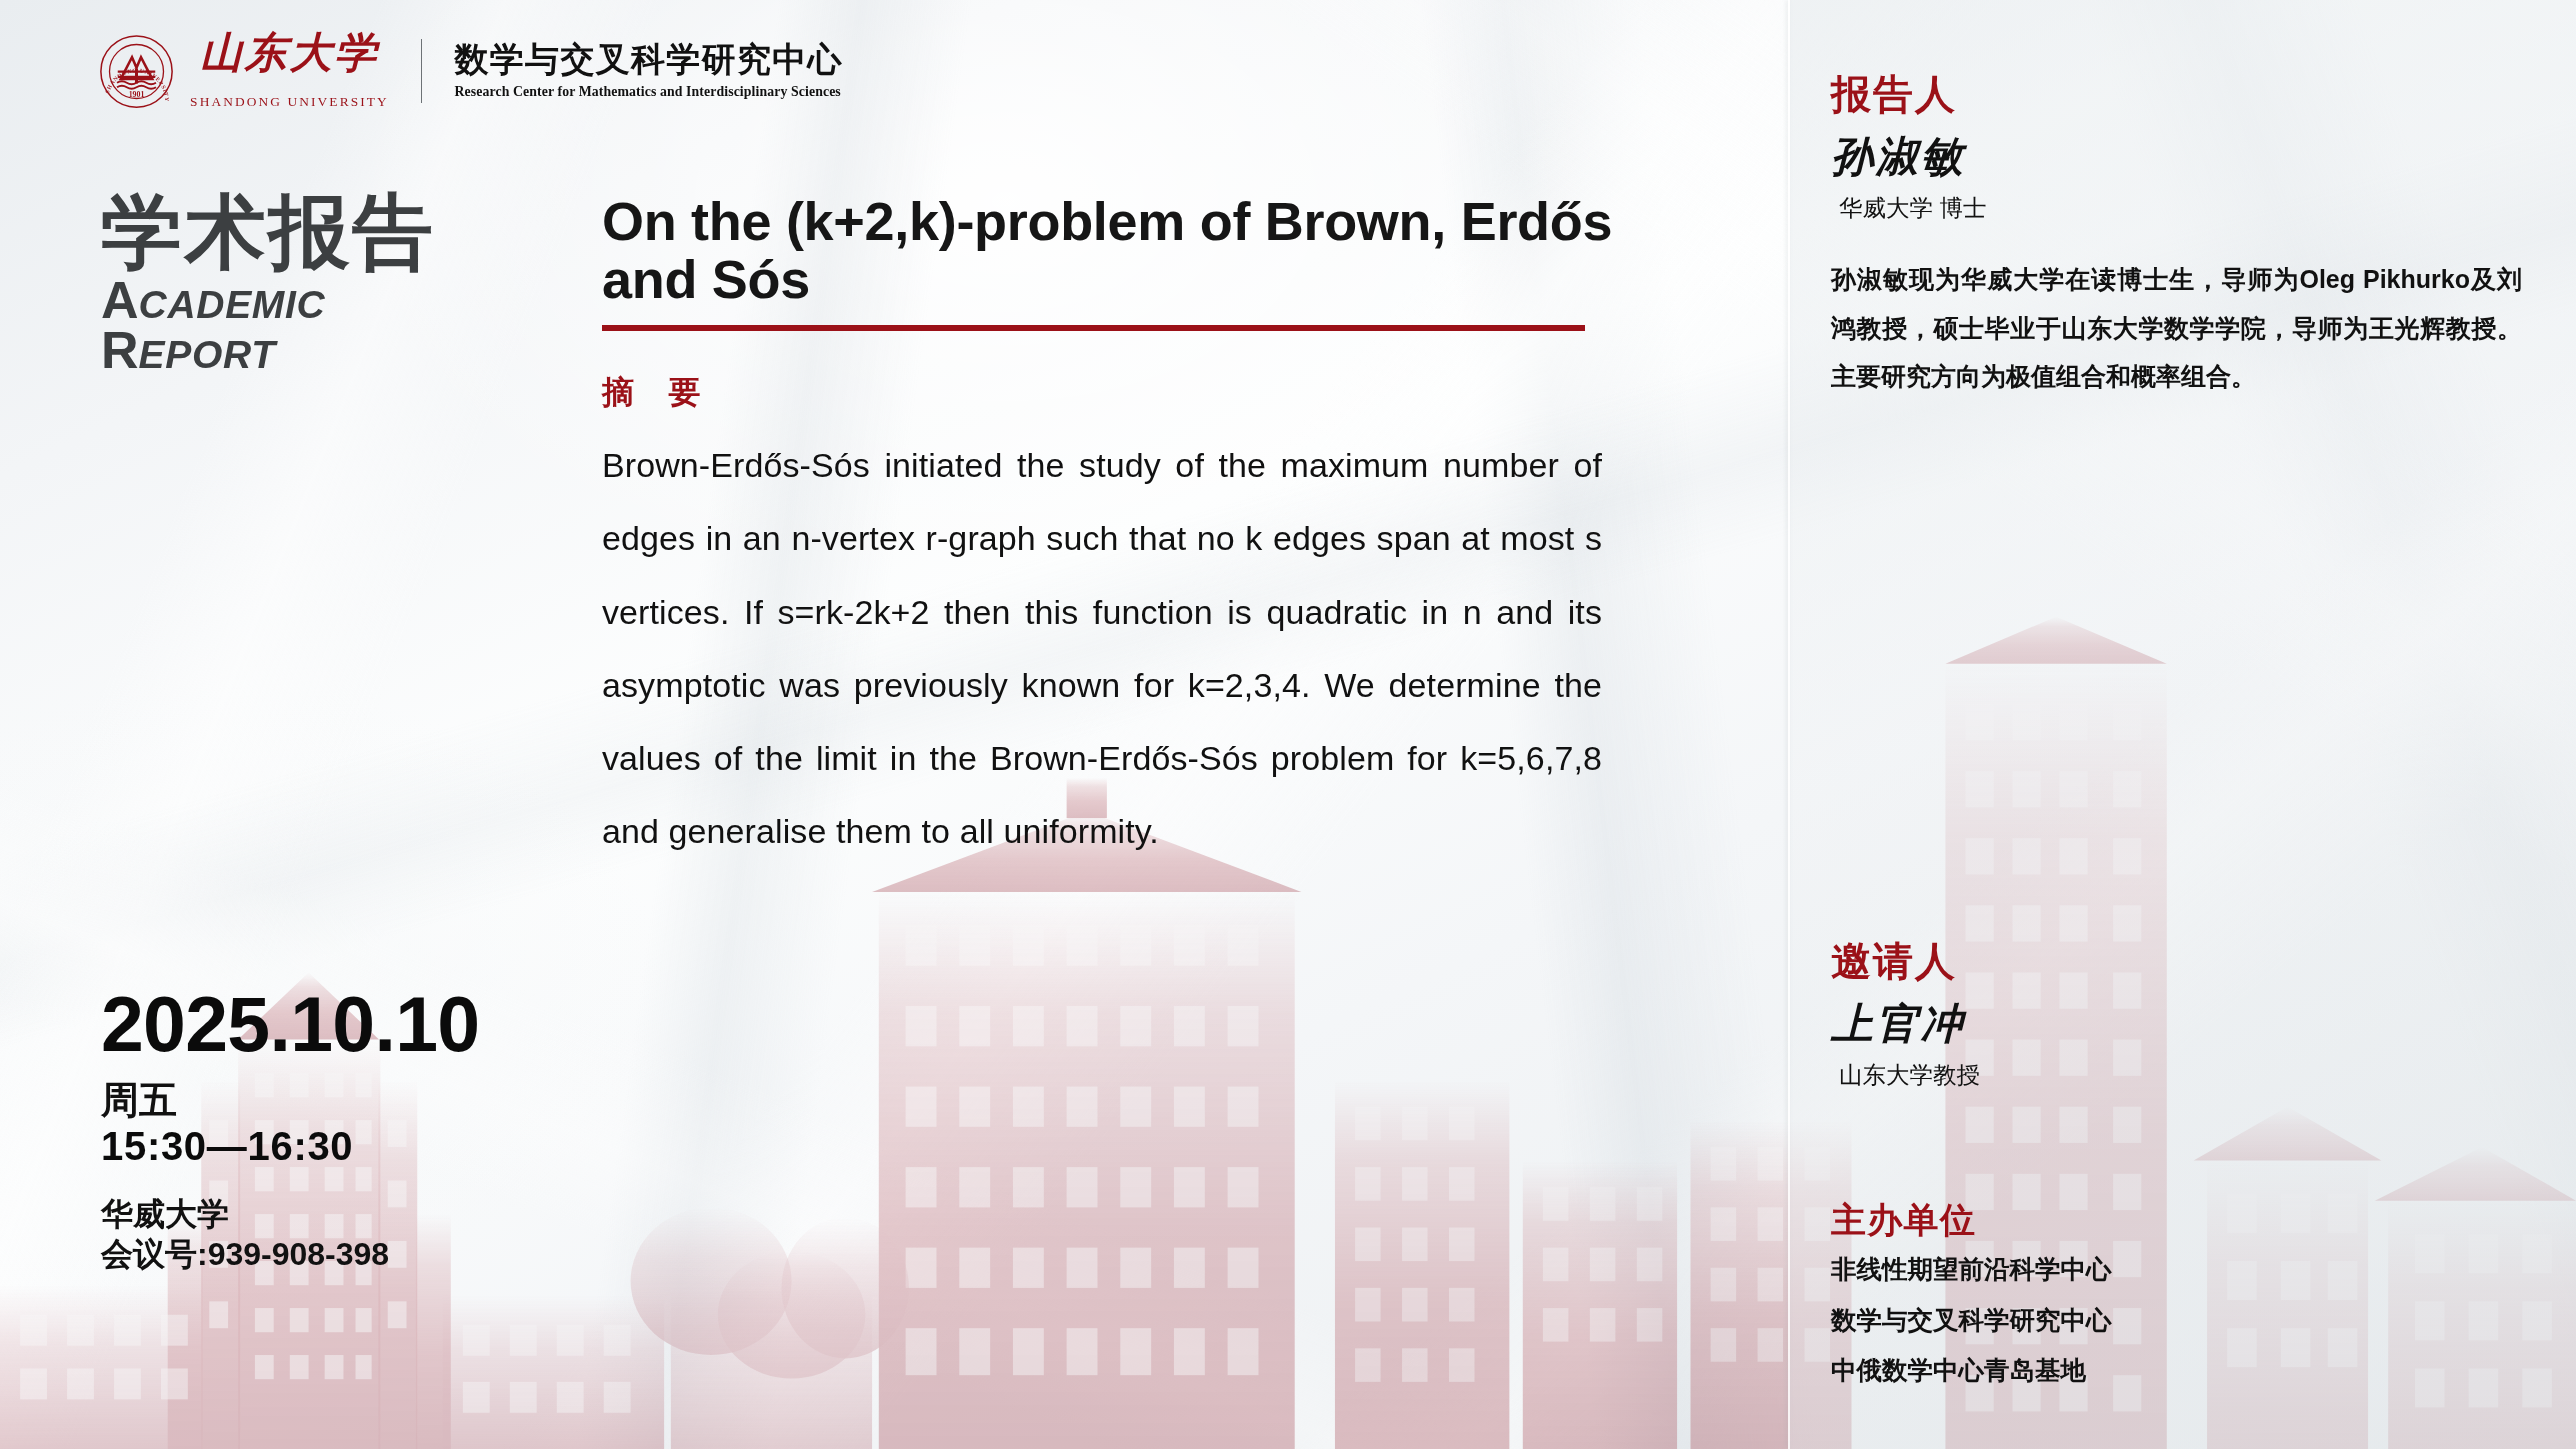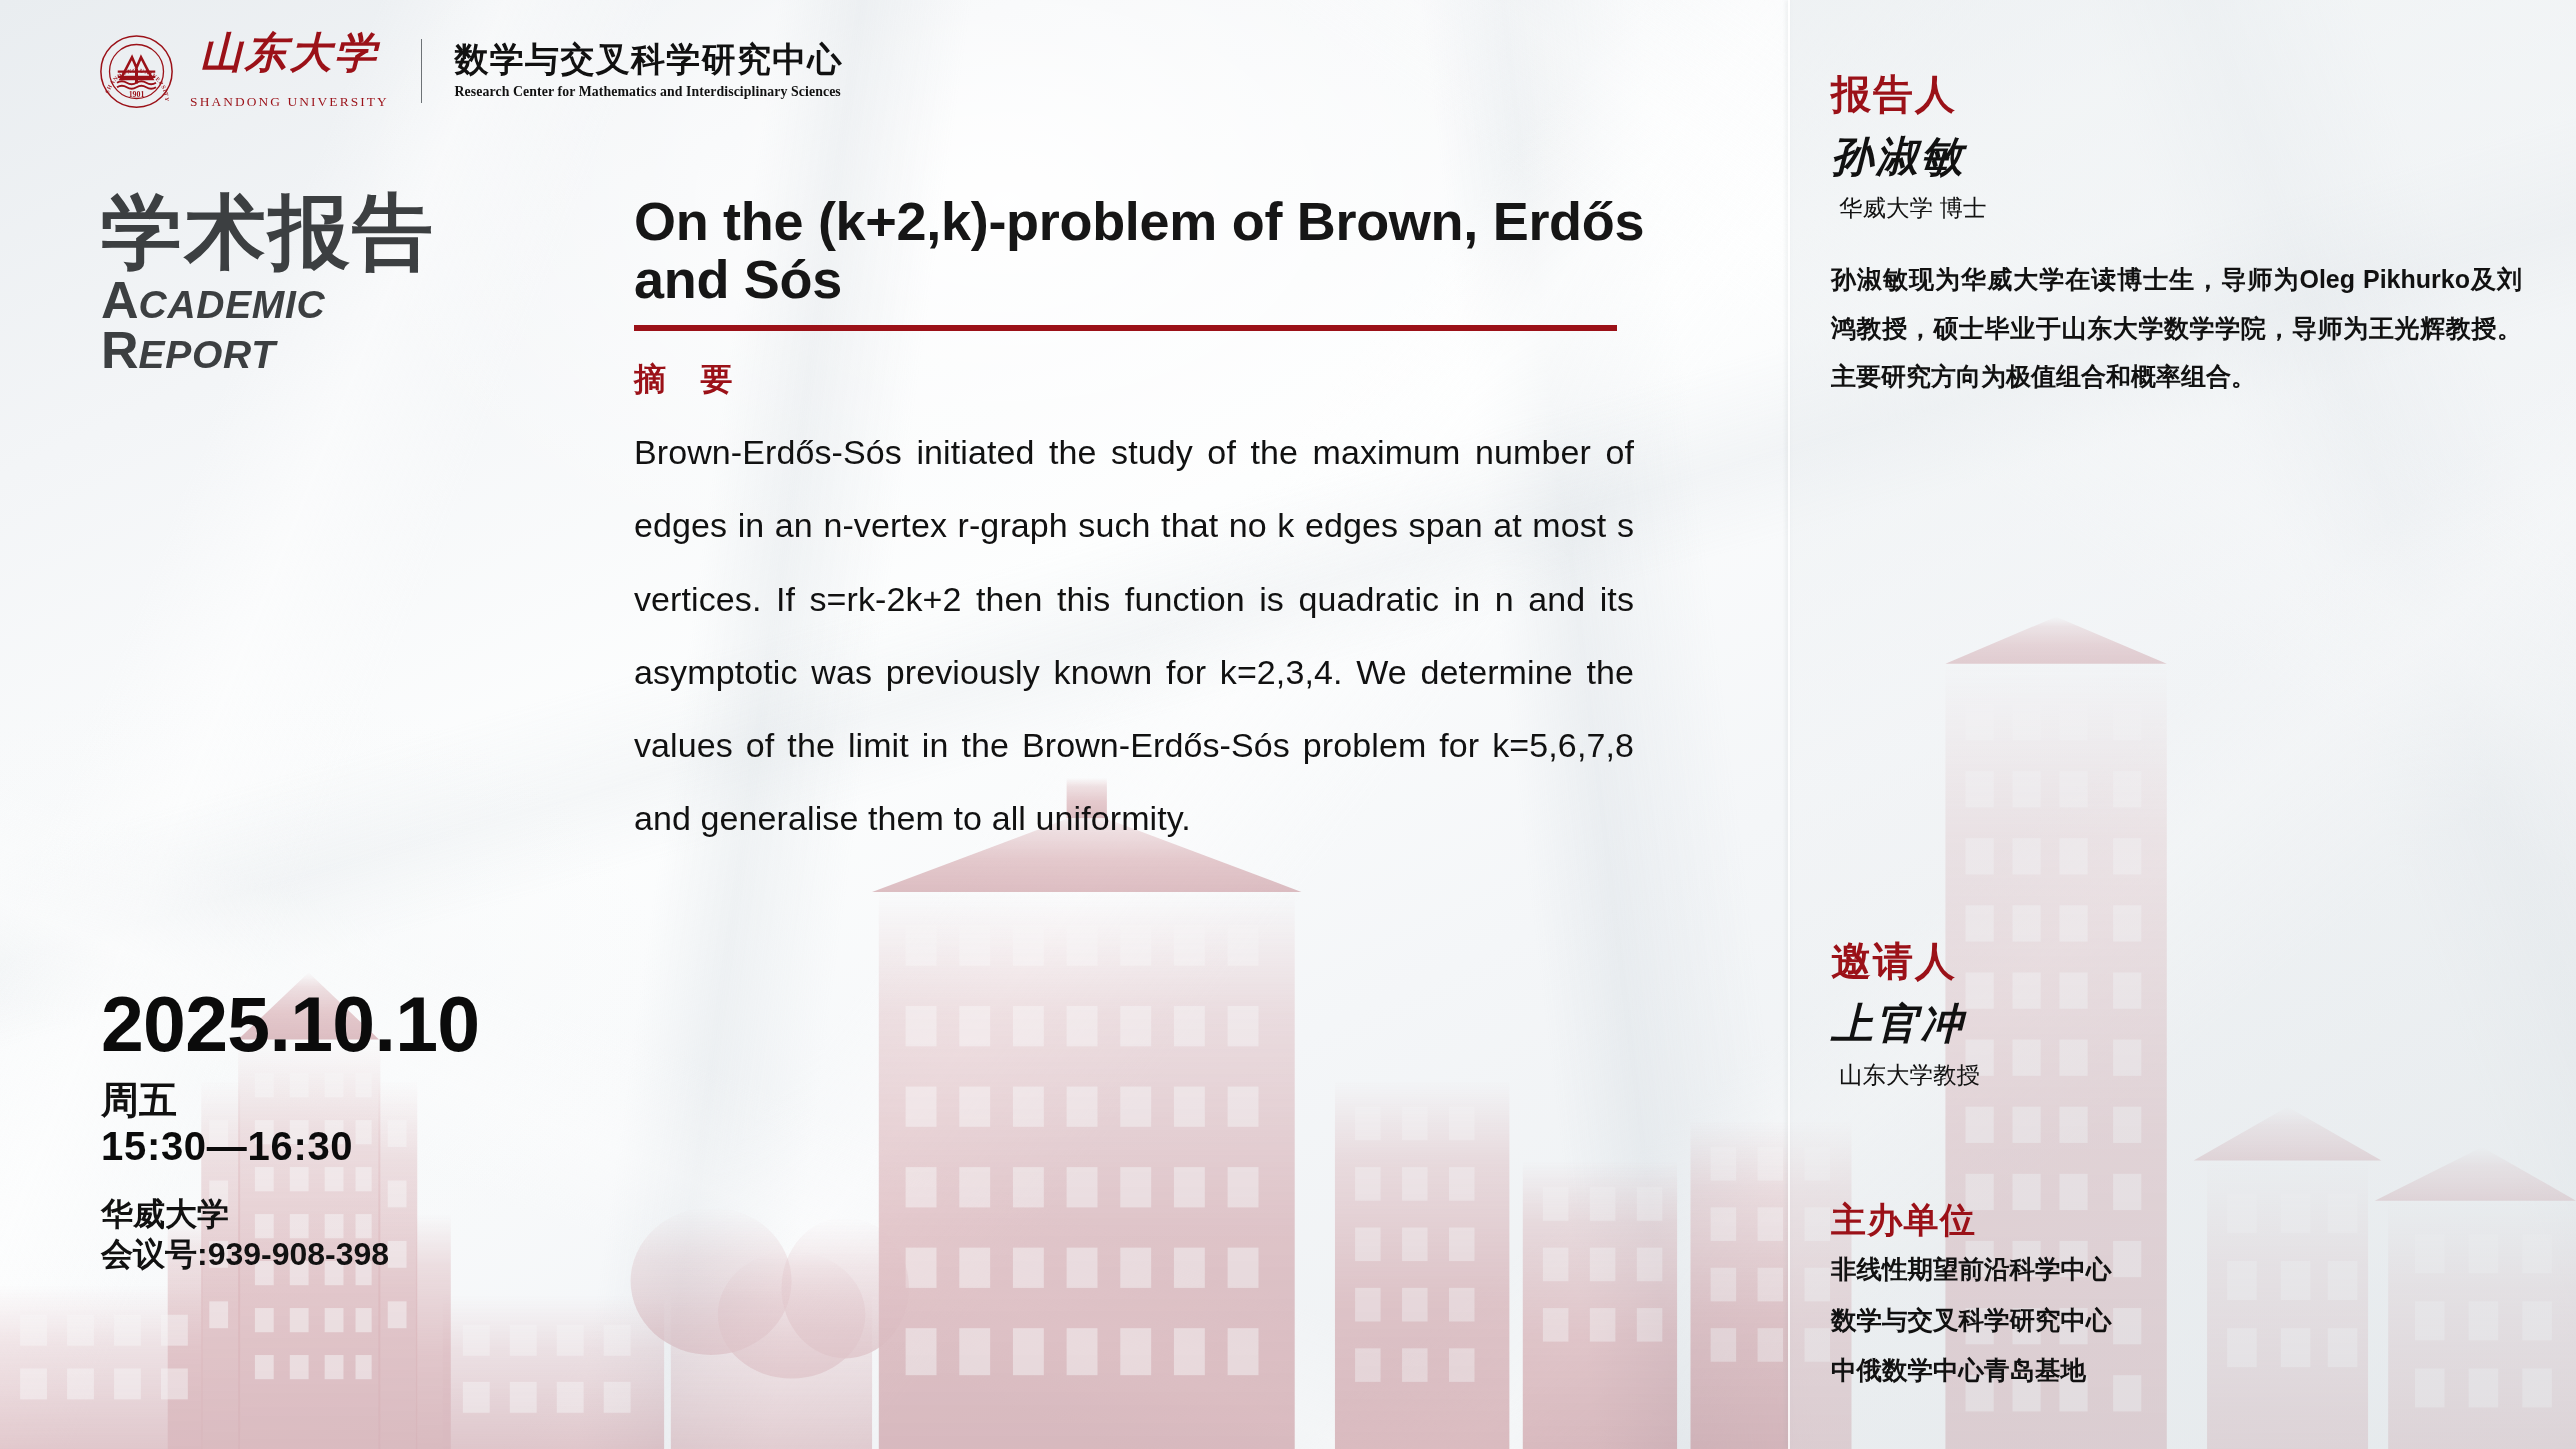--- a/index.html
+++ b/index.html
@@ -63,25 +63,25 @@
 
   .datebox{position:absolute;left:101px;top:986px;width:510px;}
   .bigdate{font-size:77px;font-weight:bold;color:#0b0b0b;letter-spacing:-0.7px;line-height:1;margin:0;
       font-family:"Liberation Sans","DejaVu Sans",sans-serif;}
   .weekday{font-size:38px;font-weight:bold;color:#111;margin-top:16px;line-height:1.15;}
   .timerange{font-size:40px;font-weight:bold;color:#0b0b0b;letter-spacing:0.7px;line-height:1.15;}
   .platform{font-size:32px;font-weight:bold;color:#111;margin-top:25.5px;line-height:1.25;}
   .meetingid{font-size:32px;font-weight:bold;color:#111;line-height:1.25;}
 
   
-  .centercol{position:absolute;left:634px;top:193px;width:1114px;}
+  .centercol{position:absolute;left:602px;top:193px;width:1114px;}
   .talktitle{font-size:54px;font-weight:bold;color:#161616;line-height:1.07;letter-spacing:-0.3px;margin:0;
      max-width:1100px;}
   .redrule{width:983px;height:6px;background:#9B1118;margin-top:16px;}
-  .abslabel{font-size:32px;font-weight:bold;color:#9B1118;margin-top:27px;letter-spacing:1.3px;}
+  .abslabel{font-size:32px;font-weight:bold;color:#9B1118;margin-top:40px;letter-spacing:1.3px;}
   .abstract{font-size:34px;color:#111;line-height:2.15;text-align:justify;text-align-last:left;margin-top:14.8px;
      width:1000px;letter-spacing:0.1px;}
 
   
   .rcol{position:absolute;left:1831px;width:711px;}
   .r-label{font-size:40px;font-weight:bold;color:#9B1118;letter-spacing:2px;line-height:1.1;}
   .r-name{font-size:42px;font-weight:bold;color:#111;letter-spacing:2.7px;line-height:1.15;margin-top:17px;font-style:italic;}
   .r-affil{font-size:23.5px;color:#111;margin-top:12px;margin-left:8px;line-height:1.3;}
   .r-bio{font-size:25px;color:#111;line-height:1.95;margin-top:31px;width:691px;text-align:justify;
      text-align-last:left;font-weight:bold;}

